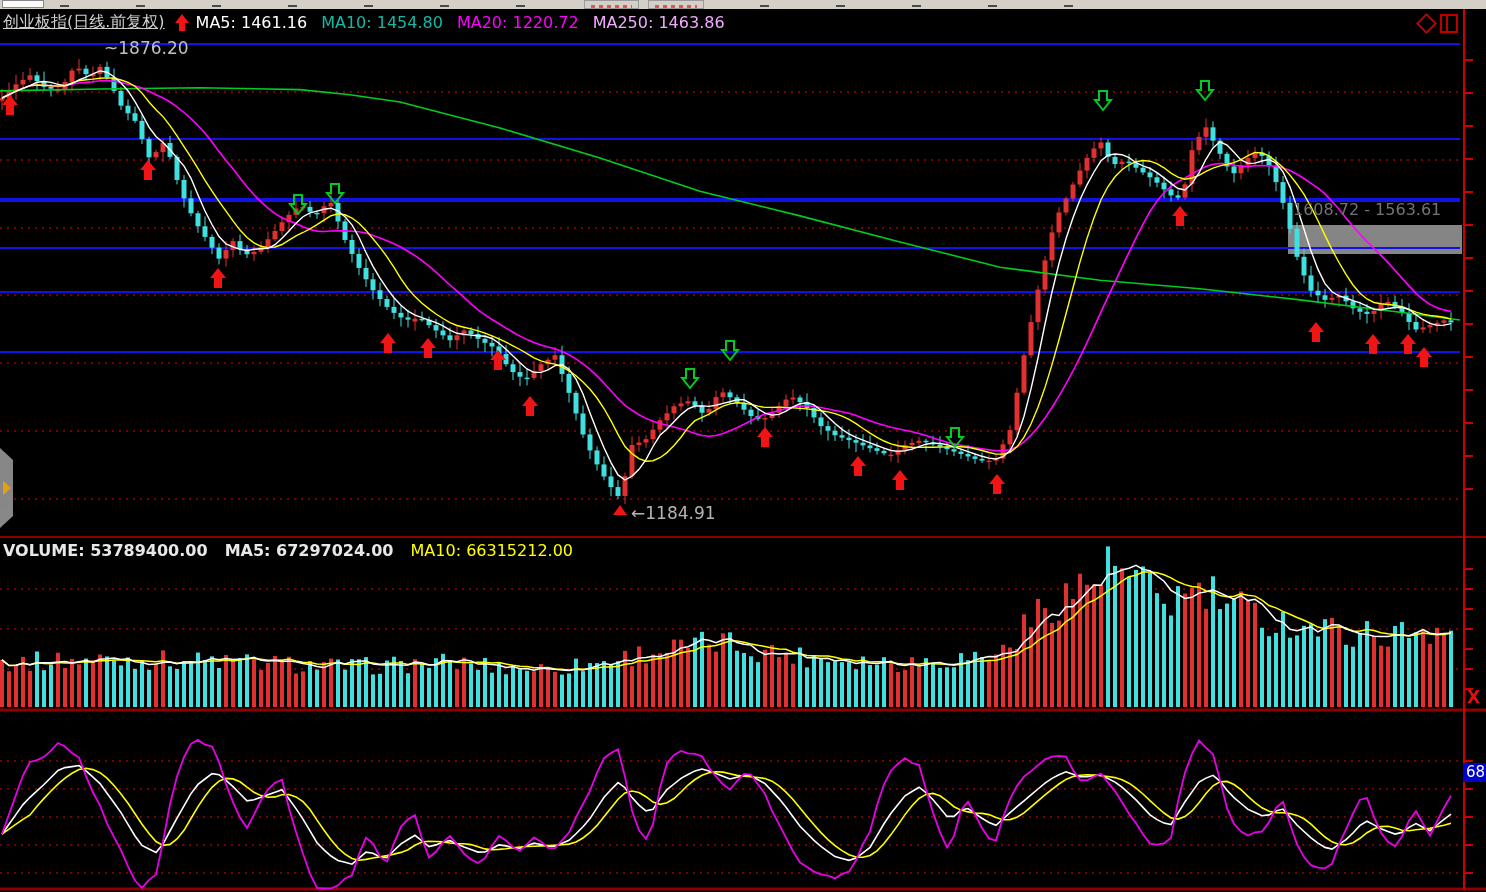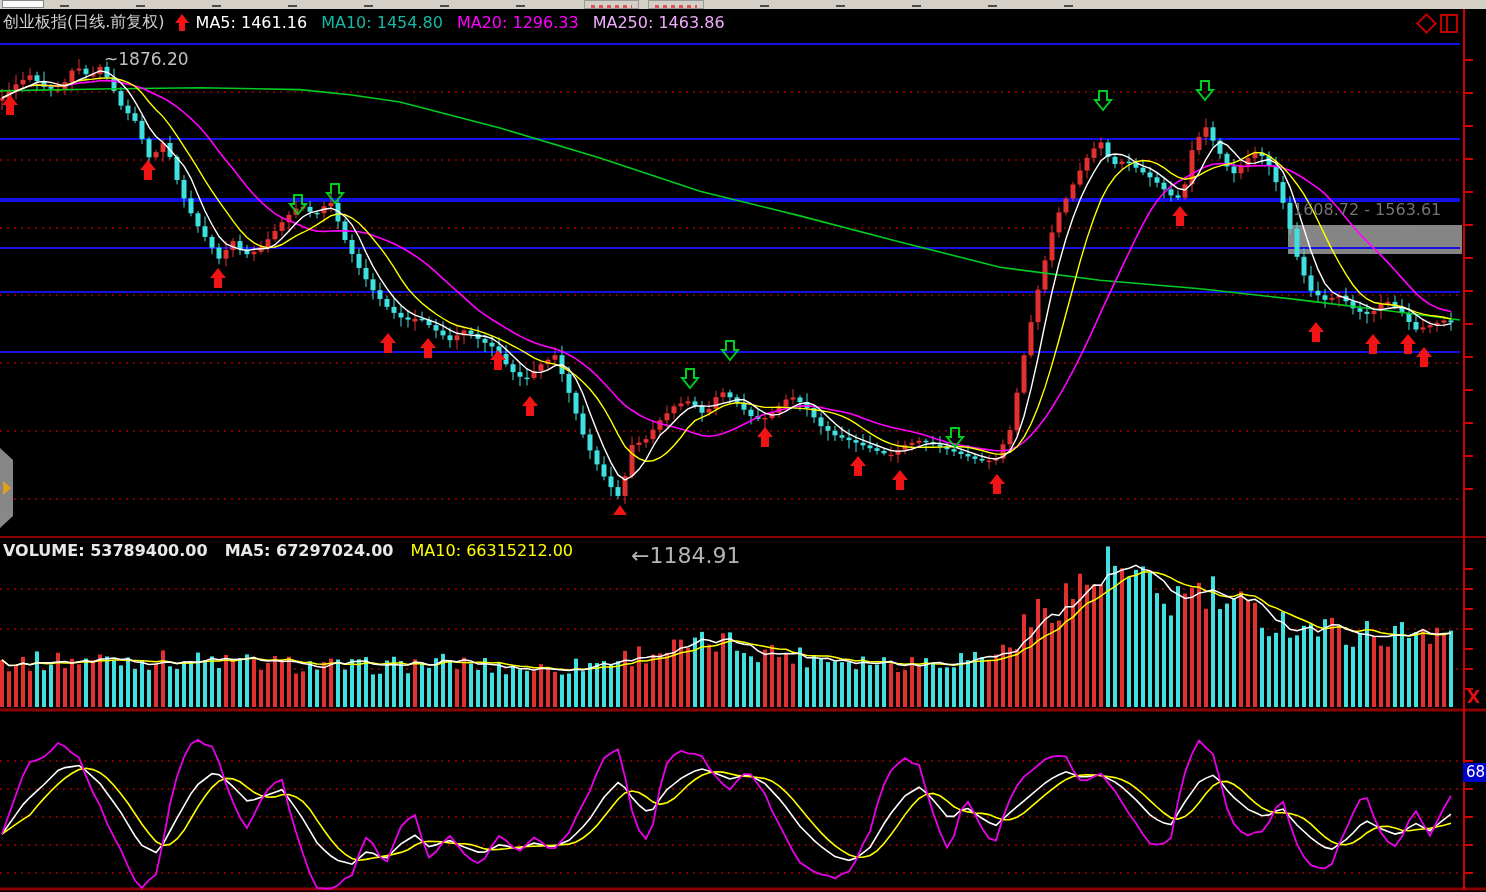--- a/index.html
+++ b/index.html
@@ -10,36 +10,36 @@
            border-bottom:1px solid #6e6e6e;}
   #menubar .whitebox{position:absolute;left:2px;top:0;width:42px;height:8px;background:#fbfbfb;border:1px solid #888;box-sizing:border-box;}
   #menubar .frag{position:absolute;top:5px;height:2px;background:repeating-linear-gradient(90deg,#4a4a4a 0 9px,transparent 9px 76px);}
   #menubar .mbtn{position:absolute;top:0;height:9px;background:#d4d0c8;border:1px solid #9a9a9a;box-sizing:border-box;cursor:pointer;}
   #menubar .mbtn .red{position:absolute;left:6px;right:6px;top:4px;height:3px;
       background:repeating-linear-gradient(90deg,#e05555 0 4px,transparent 4px 8px);}
   
   #titlebar{position:absolute;left:0;top:9px;width:1486px;height:27px;background:#000;
             display:flex;align-items:center;font-size:16px;}
   #titlebar .t{white-space:nowrap;}
-  .sym{color:#d0d0d0;margin-left:3px;}
+  .sym{color:#d0d0d0;margin-left:3px;text-decoration:underline;}
   .up-arrow{position:relative;width:15px;height:17px;margin:0 6px 0 10px;display:inline-block;}
   .up-arrow .head{position:absolute;left:0;top:0;width:0;height:0;border-left:7px solid transparent;border-right:7px solid transparent;border-bottom:9px solid #f01414;}
   .up-arrow .stem{position:absolute;left:4px;top:8px;width:6px;height:9px;background:#f01414;}
   .ma5{color:#ffffff;margin-right:14px;}
   .ma10{color:#14b8a6;margin-right:14px;}
   .ma20{color:#ff00ff;margin-right:14px;}
   .ma250{color:#f0abfc;}
   #corner-icons{position:absolute;right:28px;top:14px;display:flex;gap:6px;align-items:center;}
   .diamond-icon{width:11px;height:11px;border:2px solid #c00000;transform:rotate(45deg);cursor:pointer;}
   .split-icon{position:relative;width:14px;height:15px;border:2px solid #c00000;cursor:pointer;}
   .split-icon::after{content:"";position:absolute;left:4px;top:0;width:2px;height:15px;background:#c00000;}
   
   .lbl{position:absolute;white-space:nowrap;}
-  #peak-label{left:104px;top:49px;color:#c0c0c0;font-size:17px;}
-  #low-label{left:631px;top:503px;color:#b4b4b4;font-size:22px;margin-top:40px;}
+  #peak-label{left:104px;top:38px;color:#c0c0c0;font-size:17px;}
+  #low-label{left:631px;top:503px;color:#b4b4b4;font-size:17px;}
   #gap-label{left:1293px;top:200px;color:#737373;font-size:16px;}
   #vol-header{left:3px;top:541px;font-size:16px;}
   #vol-header .w{color:#e8e8e8;margin-right:12px;font-weight:bold;}
   #vol-header .y{color:#ffff00;text-align:right;}
   #kdj-header{left:2px;top:714px;font-size:16px;}
   #kdj-header .w{color:#e8e8e8;margin-right:10px;}
   #kdj-header .y{color:#ffff00;margin-right:10px;}
   #kdj-header .m{color:#ff00ff;}
   #x-btn{left:1467px;top:687px;color:#e01010;font-size:17px;font-weight:bold;cursor:pointer;}
   #val68{left:1463px;top:763px;width:23px;height:19px;background:#0000cc;color:#ffffff;
@@ -68,21 +68,21 @@
   </div>
 
   <div id="titlebar">
     <span class="t sym">创业板指(日线.前复权)</span>
     <span class="up-arrow">
         <span class="head"></span>
         <span class="stem"></span>
       </span>
     <span class="t ma5">MA5: 1461.16</span>
     <span class="t ma10">MA10: 1454.80</span>
-    <span class="t ma20">MA20: 1296.33</span>
+    <span class="t ma20">MA20: 1220.72</span>
     <span class="t ma250">MA250: 1463.86</span>
   </div>
   <div id="corner-icons">
     <div class="diamond-icon"></div>
     <div class="split-icon"></div>
   </div>
 
   <svg id="chart-svg" width="1486" height="892">
       <line x1="0" y1="92" x2="1460" y2="92" stroke="#a00000" stroke-width="1.6" stroke-dasharray="2 5"></line>
       <line x1="0" y1="160" x2="1460" y2="160" stroke="#a00000" stroke-width="1.6" stroke-dasharray="2 5"></line>

